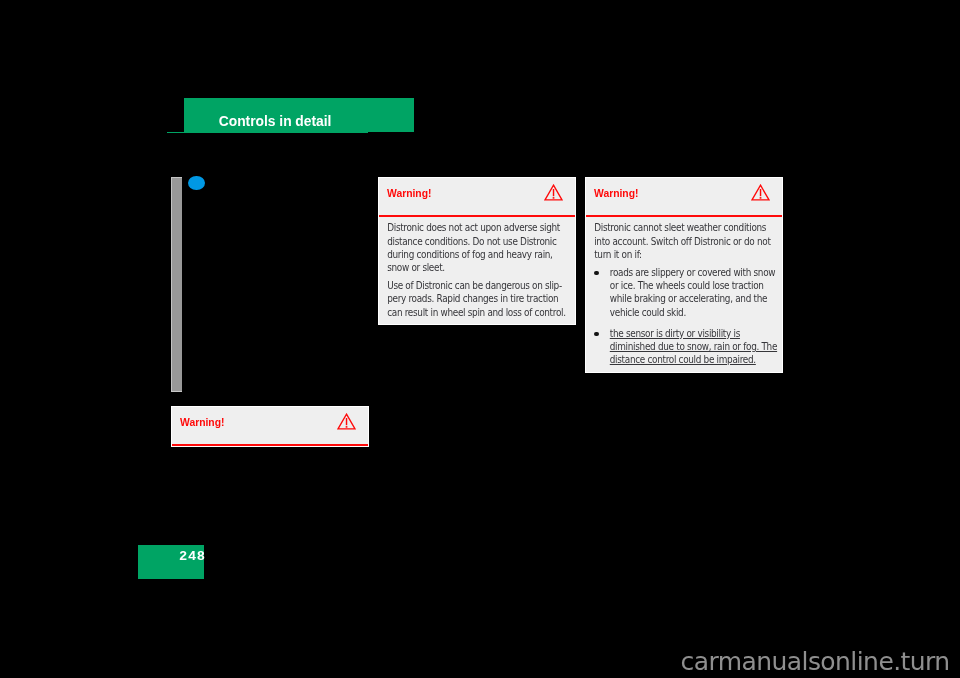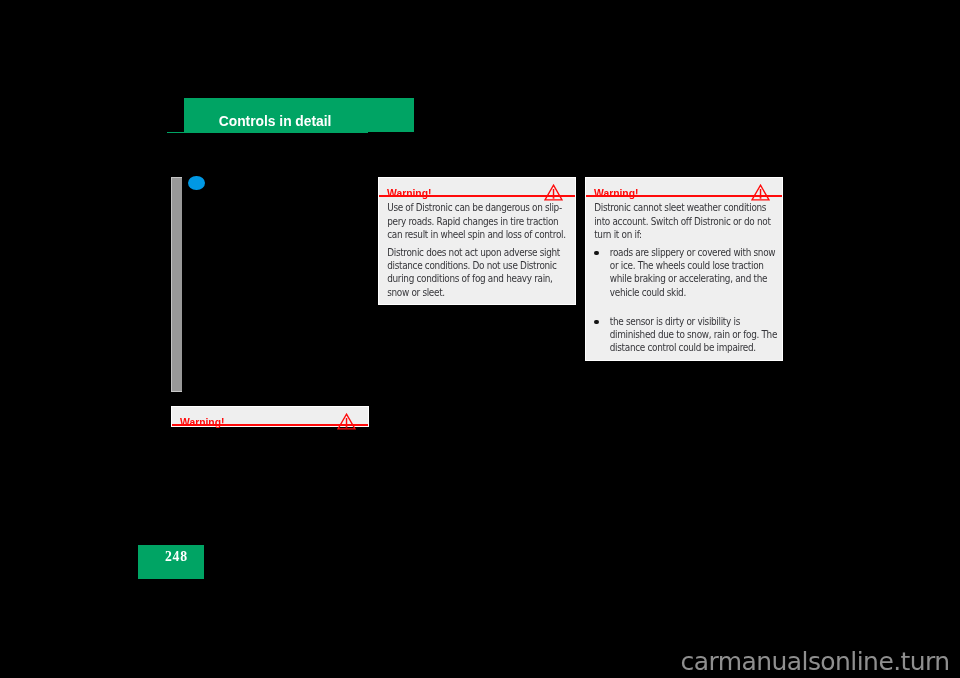--- a/index.html
+++ b/index.html
@@ -55,21 +55,21 @@
 
   
   .warnbox {
     position: absolute;
     background: #efefef;
     border: 1px solid #ffffff;
     box-sizing: border-box;
   }
   .warnbox .head {
     position: relative;
-    height: 17px;
+    height: 37px;
   }
   .warnbox .head .title {
     position: absolute;
     left: 7.5px; top: 8.8px;
     color: #ff0a0a;
     font-family: "Liberation Sans", sans-serif;
     font-size: 11.7px;
     font-weight: bold;
     line-height: 11px;
     transform: scaleX(0.885);
@@ -92,21 +92,21 @@
     font-size: 9.9px;
     letter-spacing: -0.31px;
     line-height: 13.3px;
   }
   .warnbox .body p,
   .warnbox .body li > span[data-name="list-item-text"] { white-space: pre; }
   .warnbox .body p { margin: 0; }
   .warnbox .body p + p { margin-top: 4.5px; }
   .warnbox .body ul { margin: 4.5px 0 0 0; padding: 0; list-style: none; }
   .warnbox .body li { position: relative; padding-left: 15.6px; }
-  .warnbox .body li + li { margin-top: 16px; }
+  .warnbox .body li + li { margin-top: 8px; text-decoration: underline; }
   .warnbox .body ul + p { margin-top: 2.8px; }
   .warnbox .body li .bullet {
     position: absolute; left: 0.3px; top: 5.0px;
     width: 4.4px; height: 4.4px;
     border-radius: 50%;
     background: #141414;
     font-size: 0;
   }
 
   #warn-mid   { left: 378px; top: 177px; width: 198px; }
@@ -114,23 +114,23 @@
   #warn-left  { left: 171px; top: 406px; width: 198px; }
 
   
   .pagenum {
     position: absolute;
     left: 138px; top: 544.7px; width: 66px; height: 34px;
     background: #00a464;
   }
   .pagenum span {
     position: absolute;
-    left: 27px; top: 5.3px;
+    left: 41px; top: 5.3px;
     color: #ffffff;
-    font-family: Liberation Serif, serif;
+    font-family: Liberation Mono, monospace;
     font-size: 13.7px;
     font-weight: bold;
     line-height: 14px;
     letter-spacing: 0.72px;
   }
 
   
   .watermark {
     position: absolute;
     left: 680.5px; top: 649px;
@@ -160,27 +160,27 @@
     <div class="head" data-name="warning-header">
       <div class="title" data-name="warning-title">Warning!</div>
       <svg class="tri" viewBox="0 0 19 17" data-name="warning-triangle-icon" aria-hidden="true">
         <path d="M9.5 1.2 L18 15.9 L1 15.9 Z" fill="none" stroke="#ff0a0a" stroke-width="1.35" stroke-linejoin="miter" data-name="warning-triangle-outline"></path>
         <rect x="8.8" y="5.0" width="1.45" height="7.2" fill="#ff0a0a" data-name="exclamation-stem"></rect>
         <rect x="8.65" y="13.1" width="1.75" height="1.6" fill="#ff0a0a" data-name="exclamation-dot"></rect>
       </svg>
     </div>
     <div class="rule" data-name="warning-divider"></div>
     <div class="body" data-name="warning-body">
-        <p data-name="warning-paragraph">Use of Distronic can be dangerous on slip-
-pery roads. Rapid changes in tire traction
-can result in wheel spin and loss of control.</p>
         <p data-name="warning-paragraph">Distronic does not act upon adverse sight
 distance conditions. Do not use Distronic
 during conditions of fog and heavy rain,
 snow or sleet.</p>
+        <p data-name="warning-paragraph">Use of Distronic can be dangerous on slip-
+pery roads. Rapid changes in tire traction
+can result in wheel spin and loss of control.</p>
       </div>
   </div>
 
   <div class="warnbox" id="warn-right" data-name="warning-box-weather">
     <div class="head" data-name="warning-header">
       <div class="title" data-name="warning-title">Warning!</div>
       <svg class="tri" viewBox="0 0 19 17" data-name="warning-triangle-icon" aria-hidden="true">
         <path d="M9.5 1.2 L18 15.9 L1 15.9 Z" fill="none" stroke="#ff0a0a" stroke-width="1.35" stroke-linejoin="miter" data-name="warning-triangle-outline"></path>
         <rect x="8.8" y="5.0" width="1.45" height="7.2" fill="#ff0a0a" data-name="exclamation-stem"></rect>
         <rect x="8.65" y="13.1" width="1.75" height="1.6" fill="#ff0a0a" data-name="exclamation-dot"></rect>

